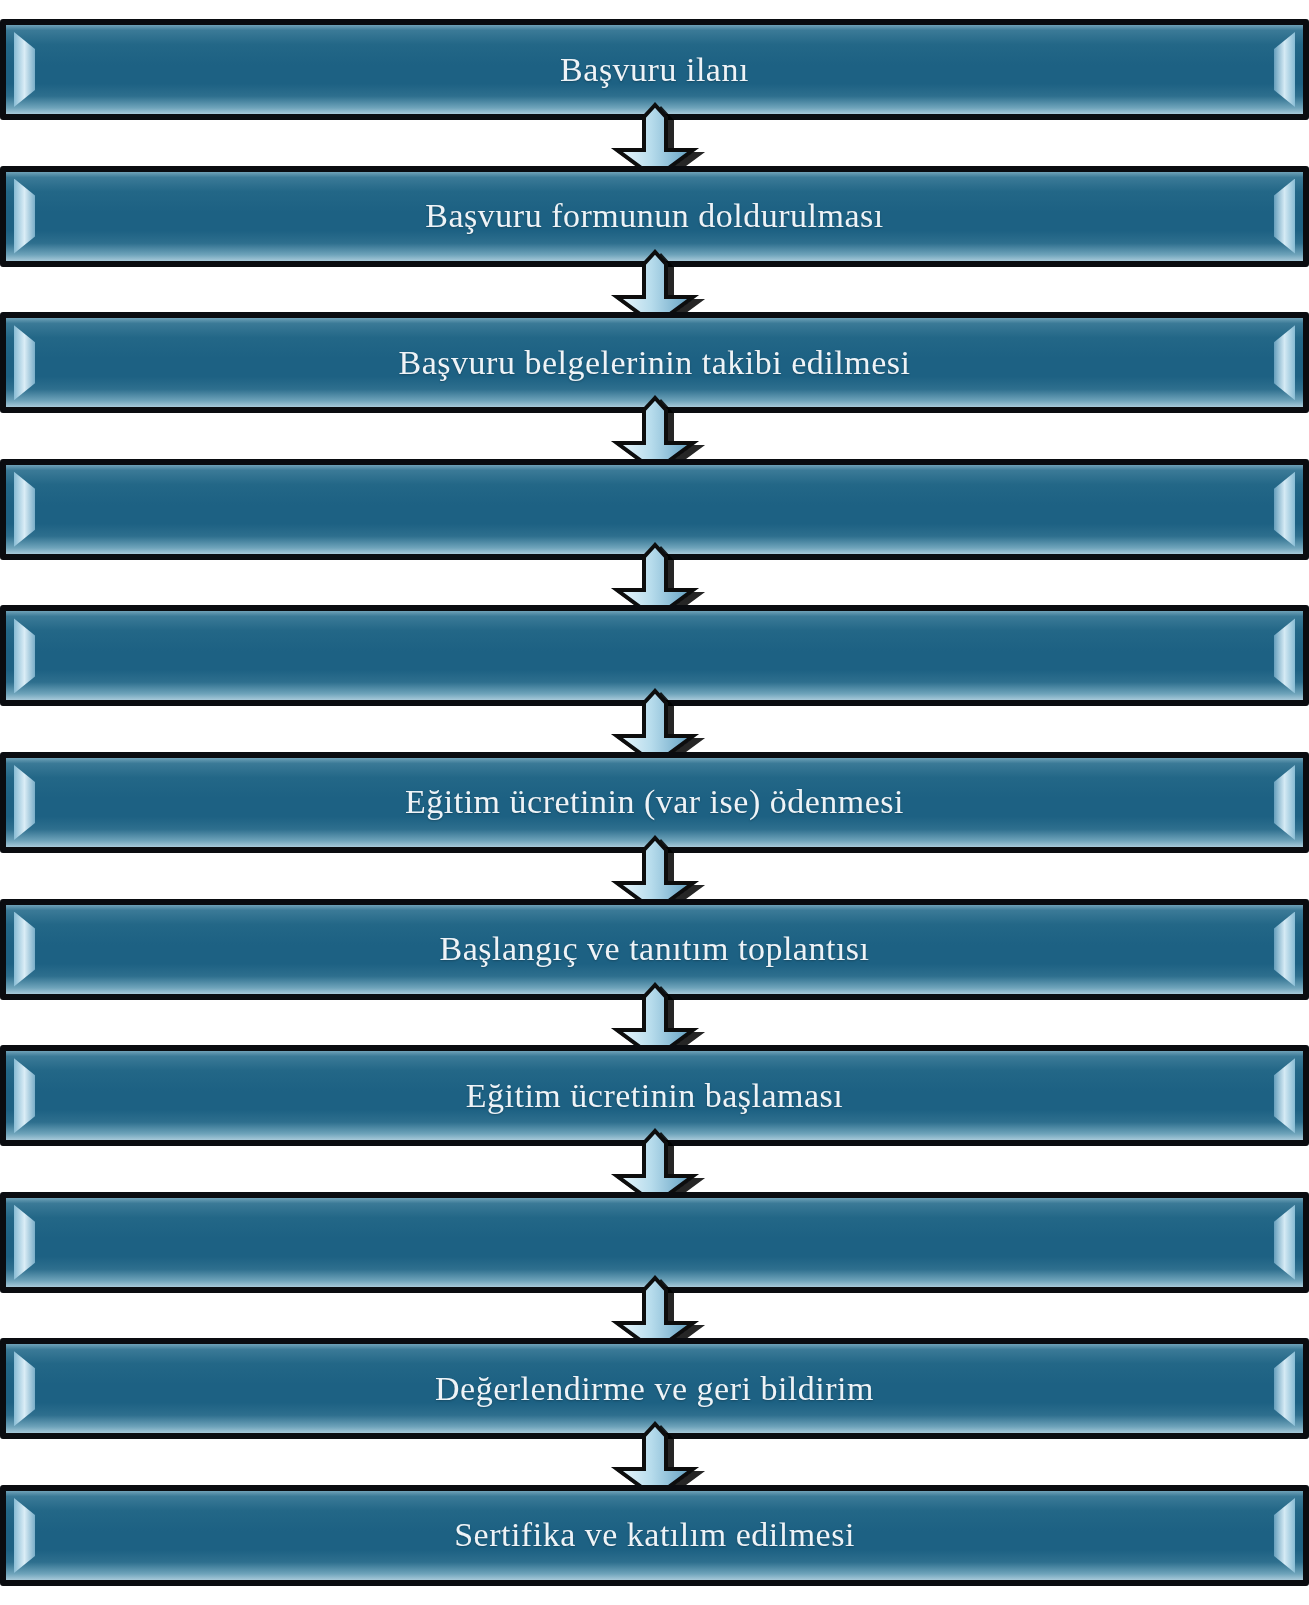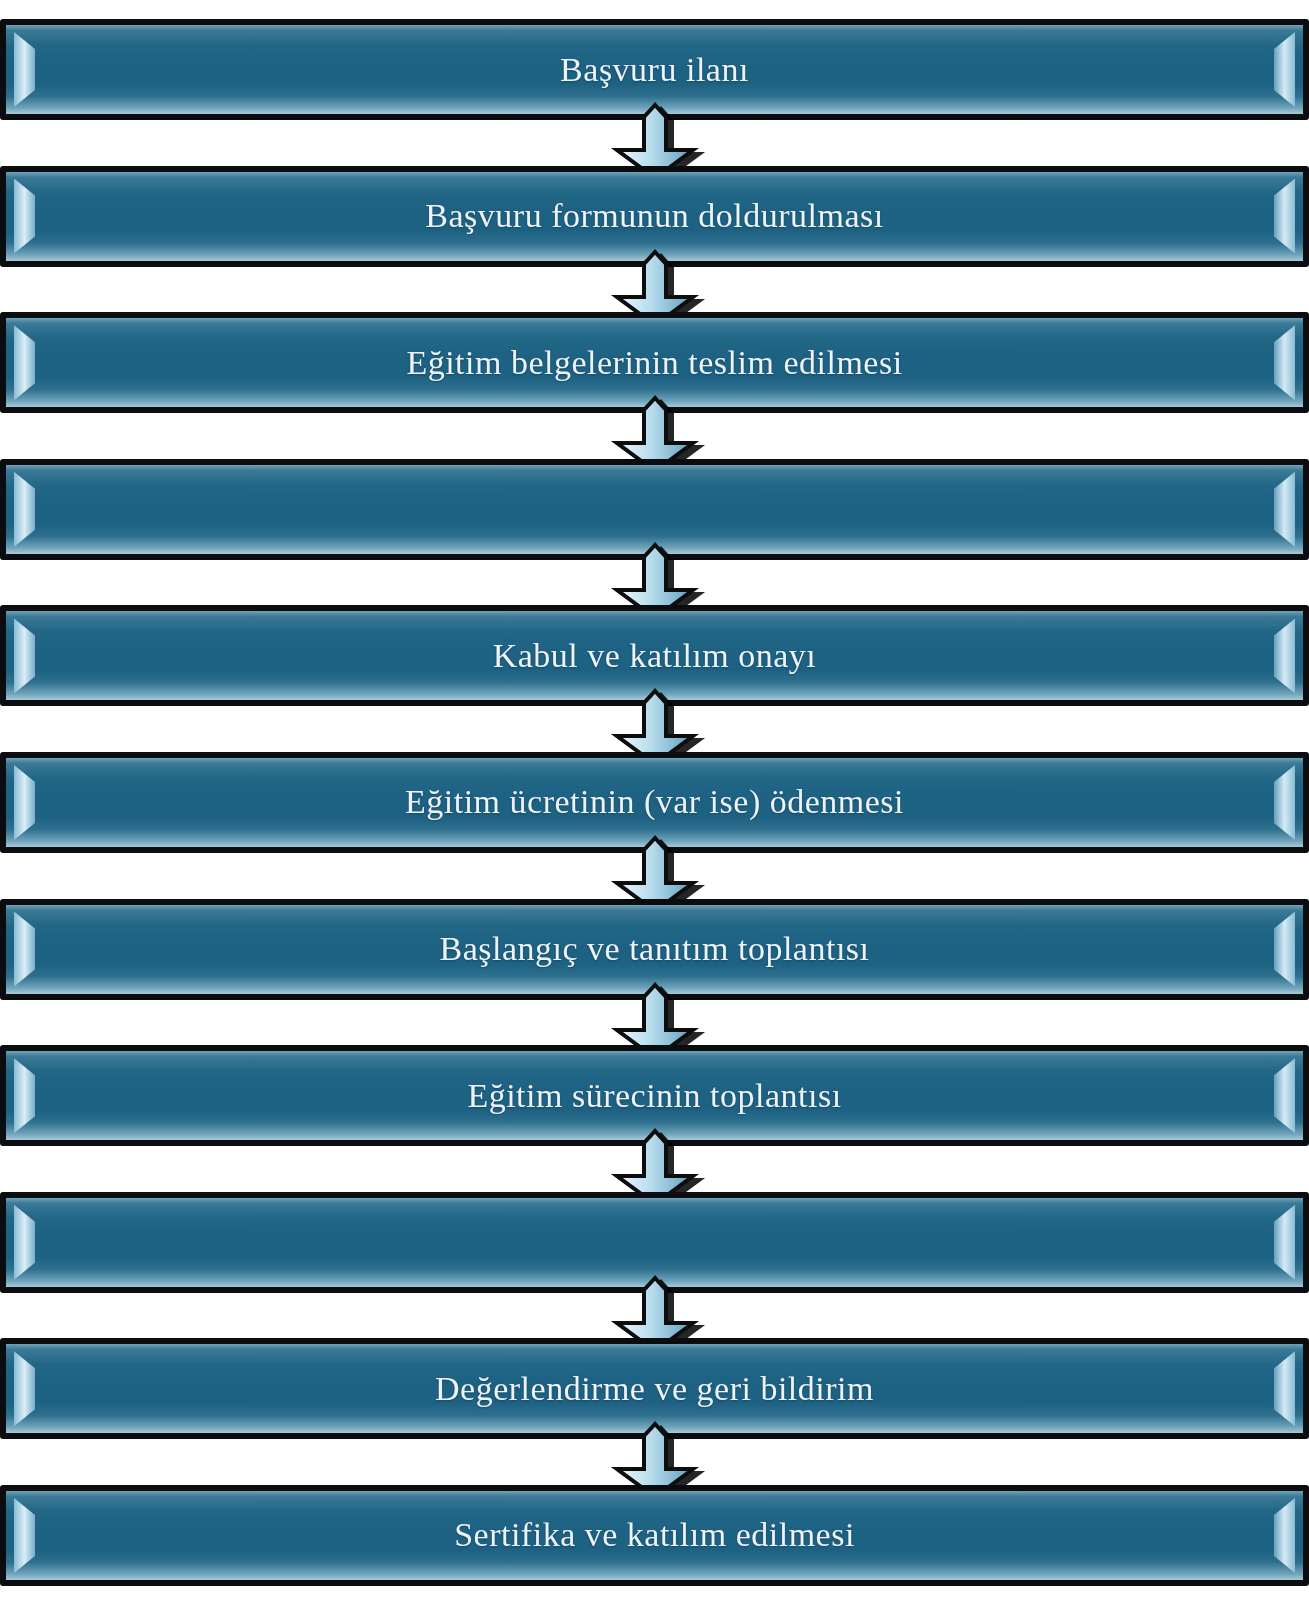--- a/index.html
+++ b/index.html
@@ -128,58 +128,57 @@
           <filter id="ashadow" x="-30%" y="-30%" width="180%" height="180%">
             <feDropShadow dx="6" dy="4" stdDeviation="0" flood-color="#000000" flood-opacity="0.85"></feDropShadow>
           </filter>
         </defs>
         <path d="M46 2 L35 14 L35 47 L8 47 L46 75 L84 47 L57 47 L57 14 Z" fill="url(#agrad)" stroke="#0a0c10" stroke-width="4" stroke-linejoin="miter" filter="url(#ashadow)"></path>
       </svg>
     </span>
   </div>
 
   <div class="bar">
-    <span class="bar-label">Eğitim belgelerinin teslim edilmesi</span>
-    <span class="arrow">
-      <svg viewBox="0 0 92 78" xmlns="http://www.w3.org/2000/svg">
-        <defs>
-          <linearGradient id="agrad" x1="0" y1="0" x2="1" y2="0">
-            <stop offset="0" stop-color="#eef8fd"></stop>
-            <stop offset="0.45" stop-color="#b7dcec"></stop>
-            <stop offset="1" stop-color="#5e9dc0"></stop>
-          </linearGradient>
-          <filter id="ashadow" x="-30%" y="-30%" width="180%" height="180%">
-            <feDropShadow dx="6" dy="4" stdDeviation="0" flood-color="#000000" flood-opacity="0.85"></feDropShadow>
-          </filter>
-        </defs>
-        <path d="M46 2 L35 14 L35 47 L8 47 L46 75 L84 47 L57 47 L57 14 Z" fill="url(#agrad)" stroke="#0a0c10" stroke-width="4" stroke-linejoin="miter" filter="url(#ashadow)"></path>
-      </svg>
-    </span>
-  </div>
-
-  <div class="bar">
-    <span class="arrow">
-      <svg viewBox="0 0 92 78" xmlns="http://www.w3.org/2000/svg">
-        <defs>
-          <linearGradient id="agrad" x1="0" y1="0" x2="1" y2="0">
-            <stop offset="0" stop-color="#eef8fd"></stop>
-            <stop offset="0.45" stop-color="#b7dcec"></stop>
-            <stop offset="1" stop-color="#5e9dc0"></stop>
-          </linearGradient>
-          <filter id="ashadow" x="-30%" y="-30%" width="180%" height="180%">
-            <feDropShadow dx="6" dy="4" stdDeviation="0" flood-color="#000000" flood-opacity="0.85"></feDropShadow>
-          </filter>
-        </defs>
-        <path d="M46 2 L35 14 L35 47 L8 47 L46 75 L84 47 L57 47 L57 14 Z" fill="url(#agrad)" stroke="#0a0c10" stroke-width="4" stroke-linejoin="miter" filter="url(#ashadow)"></path>
-      </svg>
-    </span>
-  </div>
-
-  <div class="bar">
-    <span class="bar-label">Kabul ve katılım onayı</span>
+    <span class="bar-label">Başvuru belgelerinin takibi edilmesi</span>
+    <span class="arrow">
+      <svg viewBox="0 0 92 78" xmlns="http://www.w3.org/2000/svg">
+        <defs>
+          <linearGradient id="agrad" x1="0" y1="0" x2="1" y2="0">
+            <stop offset="0" stop-color="#eef8fd"></stop>
+            <stop offset="0.45" stop-color="#b7dcec"></stop>
+            <stop offset="1" stop-color="#5e9dc0"></stop>
+          </linearGradient>
+          <filter id="ashadow" x="-30%" y="-30%" width="180%" height="180%">
+            <feDropShadow dx="6" dy="4" stdDeviation="0" flood-color="#000000" flood-opacity="0.85"></feDropShadow>
+          </filter>
+        </defs>
+        <path d="M46 2 L35 14 L35 47 L8 47 L46 75 L84 47 L57 47 L57 14 Z" fill="url(#agrad)" stroke="#0a0c10" stroke-width="4" stroke-linejoin="miter" filter="url(#ashadow)"></path>
+      </svg>
+    </span>
+  </div>
+
+  <div class="bar">
+    <span class="arrow">
+      <svg viewBox="0 0 92 78" xmlns="http://www.w3.org/2000/svg">
+        <defs>
+          <linearGradient id="agrad" x1="0" y1="0" x2="1" y2="0">
+            <stop offset="0" stop-color="#eef8fd"></stop>
+            <stop offset="0.45" stop-color="#b7dcec"></stop>
+            <stop offset="1" stop-color="#5e9dc0"></stop>
+          </linearGradient>
+          <filter id="ashadow" x="-30%" y="-30%" width="180%" height="180%">
+            <feDropShadow dx="6" dy="4" stdDeviation="0" flood-color="#000000" flood-opacity="0.85"></feDropShadow>
+          </filter>
+        </defs>
+        <path d="M46 2 L35 14 L35 47 L8 47 L46 75 L84 47 L57 47 L57 14 Z" fill="url(#agrad)" stroke="#0a0c10" stroke-width="4" stroke-linejoin="miter" filter="url(#ashadow)"></path>
+      </svg>
+    </span>
+  </div>
+
+  <div class="bar">
     <span class="arrow">
       <svg viewBox="0 0 92 78" xmlns="http://www.w3.org/2000/svg">
         <defs>
           <linearGradient id="agrad" x1="0" y1="0" x2="1" y2="0">
             <stop offset="0" stop-color="#eef8fd"></stop>
             <stop offset="0.45" stop-color="#b7dcec"></stop>
             <stop offset="1" stop-color="#5e9dc0"></stop>
           </linearGradient>
           <filter id="ashadow" x="-30%" y="-30%" width="180%" height="180%">
             <feDropShadow dx="6" dy="4" stdDeviation="0" flood-color="#000000" flood-opacity="0.85"></feDropShadow>
@@ -222,21 +221,21 @@
           <filter id="ashadow" x="-30%" y="-30%" width="180%" height="180%">
             <feDropShadow dx="6" dy="4" stdDeviation="0" flood-color="#000000" flood-opacity="0.85"></feDropShadow>
           </filter>
         </defs>
         <path d="M46 2 L35 14 L35 47 L8 47 L46 75 L84 47 L57 47 L57 14 Z" fill="url(#agrad)" stroke="#0a0c10" stroke-width="4" stroke-linejoin="miter" filter="url(#ashadow)"></path>
       </svg>
     </span>
   </div>
 
   <div class="bar">
-    <span class="bar-label">Eğitim sürecinin toplantısı</span>
+    <span class="bar-label">Eğitim ücretinin başlaması</span>
     <span class="arrow">
       <svg viewBox="0 0 92 78" xmlns="http://www.w3.org/2000/svg">
         <defs>
           <linearGradient id="agrad" x1="0" y1="0" x2="1" y2="0">
             <stop offset="0" stop-color="#eef8fd"></stop>
             <stop offset="0.45" stop-color="#b7dcec"></stop>
             <stop offset="1" stop-color="#5e9dc0"></stop>
           </linearGradient>
           <filter id="ashadow" x="-30%" y="-30%" width="180%" height="180%">
             <feDropShadow dx="6" dy="4" stdDeviation="0" flood-color="#000000" flood-opacity="0.85"></feDropShadow>

